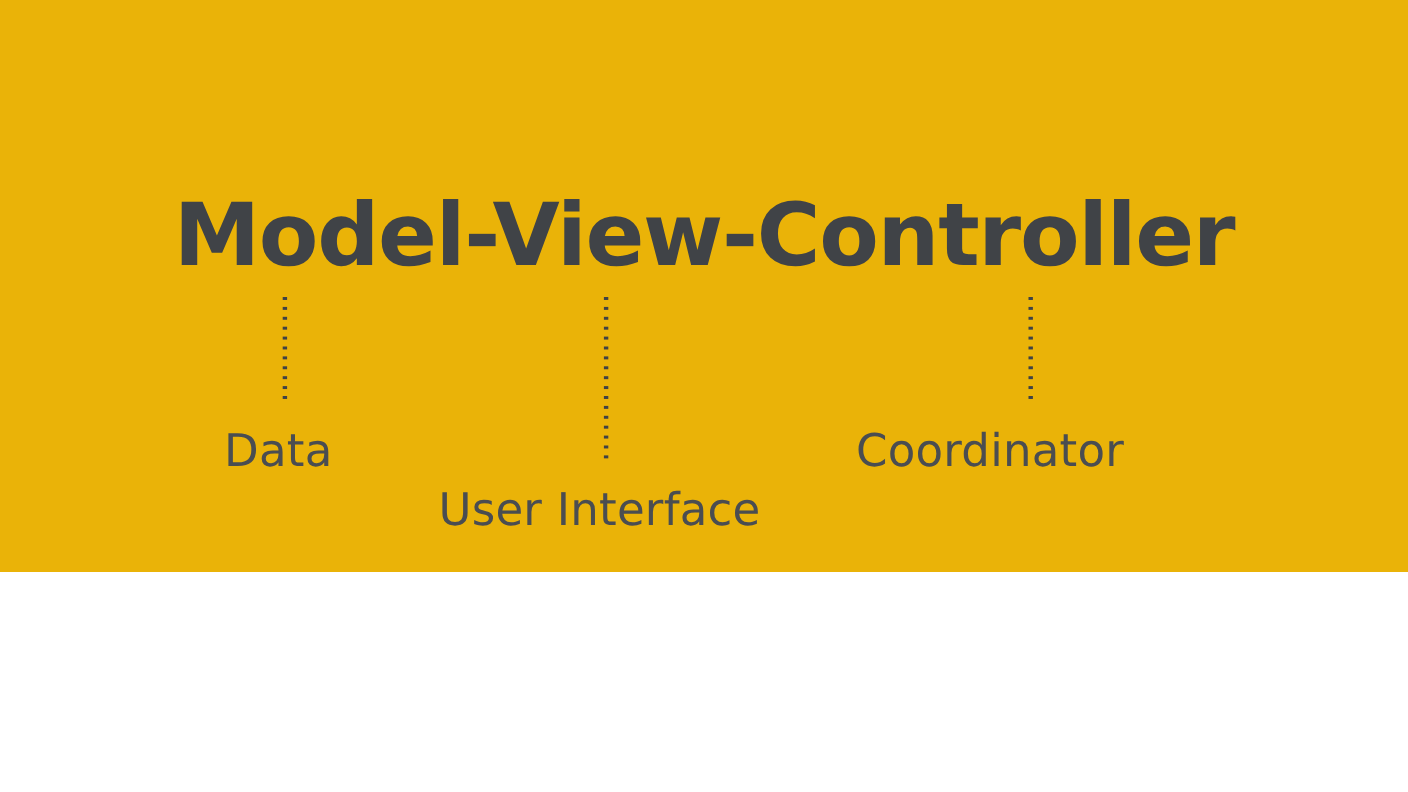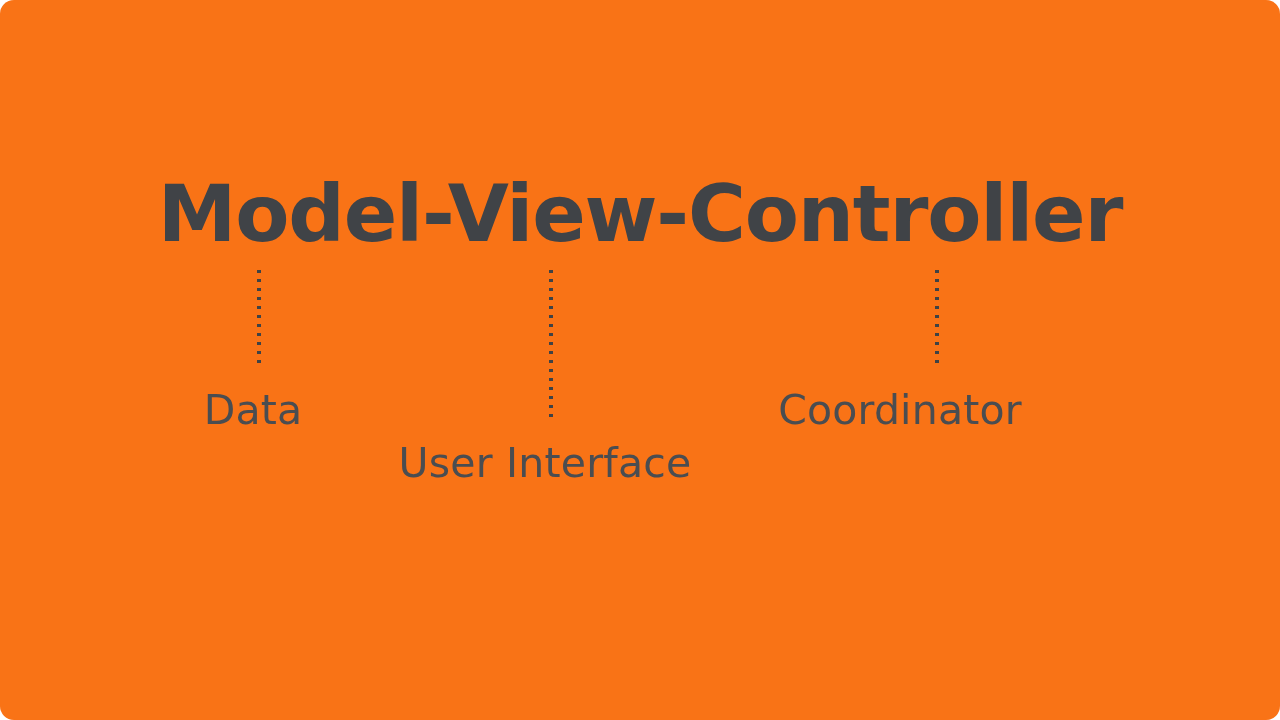--- a/index.html
+++ b/index.html
@@ -10,23 +10,22 @@
   body {
     width: 1280px;
     height: 720px;
     overflow: hidden;
     font-family: "DejaVu Sans", "Liberation Sans", sans-serif;
   }
 
   #slide {
     position: relative;
     width: 1280px;
-    height: 720px;
-    background: #f97316;
-    border-radius: 14px;
+    height: 520px;
+    background: #eab308;
   }
 
   
   .title {
     position: absolute;
     left: 0;
     top: 166px;
     width: 1280px;
     text-align: center;
     font-family: "DejaVu Sans", "Liberation Sans", sans-serif;

